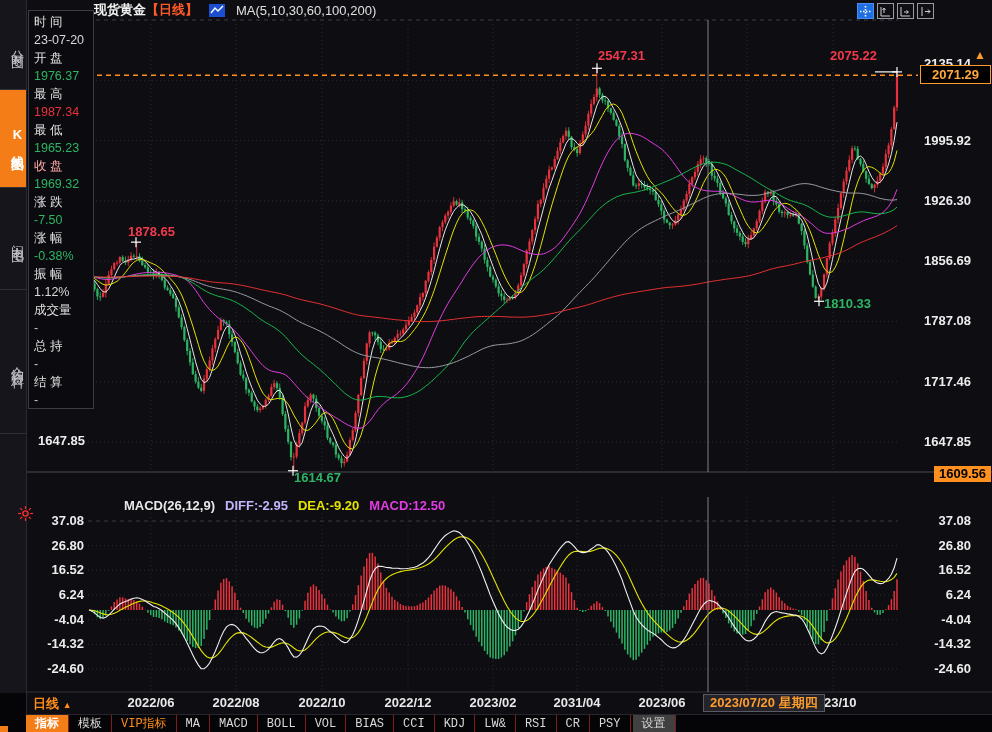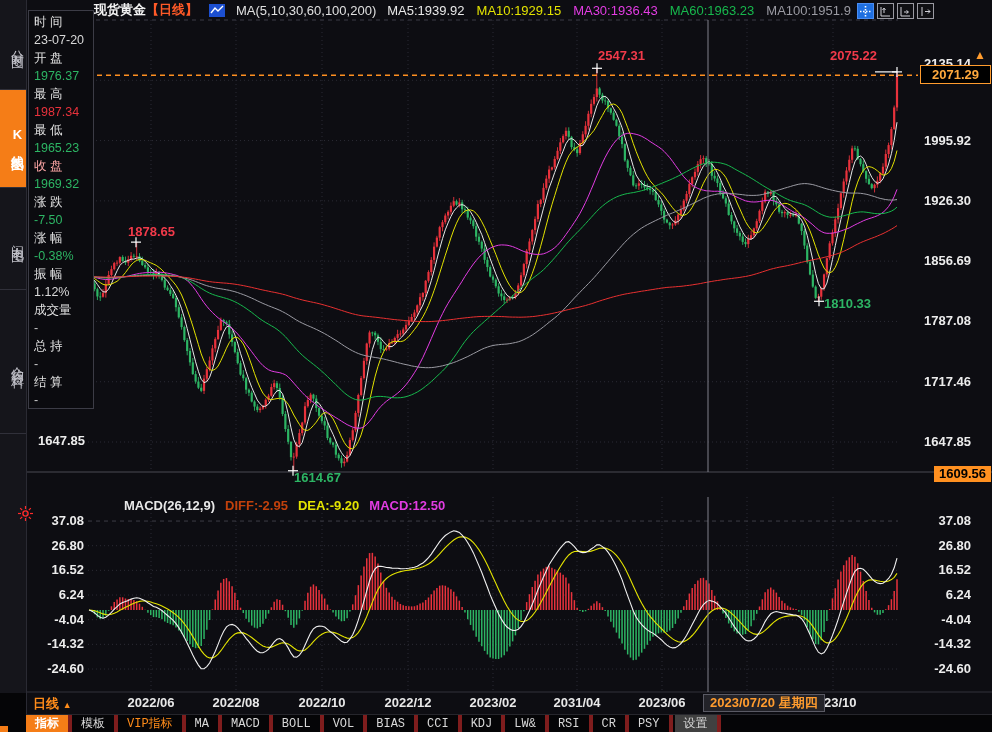--- a/index.html
+++ b/index.html
@@ -65,21 +65,21 @@
   .dtick{position:absolute;top:695px;transform:translateX(-50%);font-size:13px;font-weight:bold;color:#e8e8e8;z-index:4;white-space:nowrap;}
   #crosshair-date{
     left:703px;top:694px;height:16px;background:#232329;border:1px solid #5a5a64;
     color:#ff9c2e;font-size:13px;font-weight:bold;line-height:16px;padding:0 6px;z-index:5;white-space:nowrap;
   }
   #toolbar{
     left:26px;top:714px;width:966px;height:18px;background:#050507;border-top:1px solid #26262c;
     display:flex;align-items:stretch;z-index:7;font-size:12px;
     font-family:"Liberation Mono",monospace;
   }
-  .tbitem{padding:0 9px;line-height:18px;color:#d8d8d8;border-right:4px solid #7f1d1d;cursor:pointer;white-space:nowrap;}
+  .tbitem{padding:0 9px;line-height:18px;color:#d8d8d8;border-right:1px solid #7f1d1d;cursor:pointer;white-space:nowrap;}
   .tbitem.active{background:#f57d17;color:#fff;font-weight:bold;}
   .tbitem.vip{color:#ff8c1a;}
   .tbitem.settings{background:#404040;margin-left:2px;}
   svg{display:block;}
 </style>
 </head>
 <body>
 
 <div id="tabstrip" class="abs">
     <div class="vtab" style="height: 90px;">分时图</div>
@@ -1023,27 +1023,20 @@
   <span style="white-space:nowrap">
     <span id="sym">现货黄金</span><span id="period">【日线】</span>
   </span>
   <span style="display:inline-flex">
     <svg width="16" height="13">
         <rect x="0" y="0" width="16" height="13" fill="#1c4fd0"></rect>
         <polyline points="2,9 6,4 9,7 14,2" fill="none" stroke="#fff" stroke-width="1.4"></polyline>
       </svg>
   </span>
   <span class="mahead" style="color:#e0e0e0">MA(5,10,30,60,100,200)</span>
-  <span id="ma-values" style="display:flex;gap:12px">
-      <span class="mahead" style="color: rgb(232, 232, 232);">MA5:1939.92</span>
-      <span class="mahead" style="color: rgb(227, 227, 0);">MA10:1929.15</span>
-      <span class="mahead" style="color: rgb(226, 60, 226);">MA30:1936.43</span>
-      <span class="mahead" style="color: rgb(23, 184, 77);">MA60:1963.23</span>
-      <span class="mahead" style="color: rgb(154, 154, 162);">MA100:1951.9</span>
-    </span>
 </div>
 
 <div id="tool-icons" class="abs">
   <span class="ticon blue">
     <svg width="11" height="11">
         <g stroke="#fff" stroke-width="1.6" stroke-dasharray="1.5,1.5">
           <line x1="5.5" y1="0" x2="5.5" y2="11"></line>
           <line x1="0" y1="5.5" x2="11" y2="5.5"></line>
         </g>
       </svg>
@@ -1113,21 +1106,21 @@
     <div class="plabel abs" style="left: 905px; top: 373.722px;">1717.46</div>
     <div class="plabel abs" style="left: 905px; top: 434.006px;">1647.85</div>
   </div>
 <div id="left-price-label" class="abs">1647.85</div>
 <div id="cur-price-box" class="abs">2071.29</div>
 <div id="cur-arrow" class="abs">▲</div>
 <div id="bottom-price-label" class="abs">1609.56</div>
 
 <div id="macd-header" class="abs">
   <span style="color:#e8e8e8">MACD(26,12,9)</span>
-  <span style="color:#c2410c">DIFF:-2.95</span>
+  <span style="color:#c4b5fd">DIFF:-2.95</span>
   <span style="color:#e3e300">DEA:-9.20</span>
   <span style="color:#e23ce2">MACD:12.50</span>
 </div>
 <div id="macd-labels">
     <div class="mlabel-l abs" style="left: 28px; top: 513.036px;">37.08</div>
     <div class="plabel abs" style="left: 905px; top: 513.036px;">37.08</div>
     <div class="mlabel-l abs" style="left: 28px; top: 537.701px;">26.80</div>
     <div class="plabel abs" style="left: 905px; top: 537.701px;">26.80</div>
     <div class="mlabel-l abs" style="left: 28px; top: 562.365px;">16.52</div>
     <div class="plabel abs" style="left: 905px; top: 562.365px;">16.52</div>

